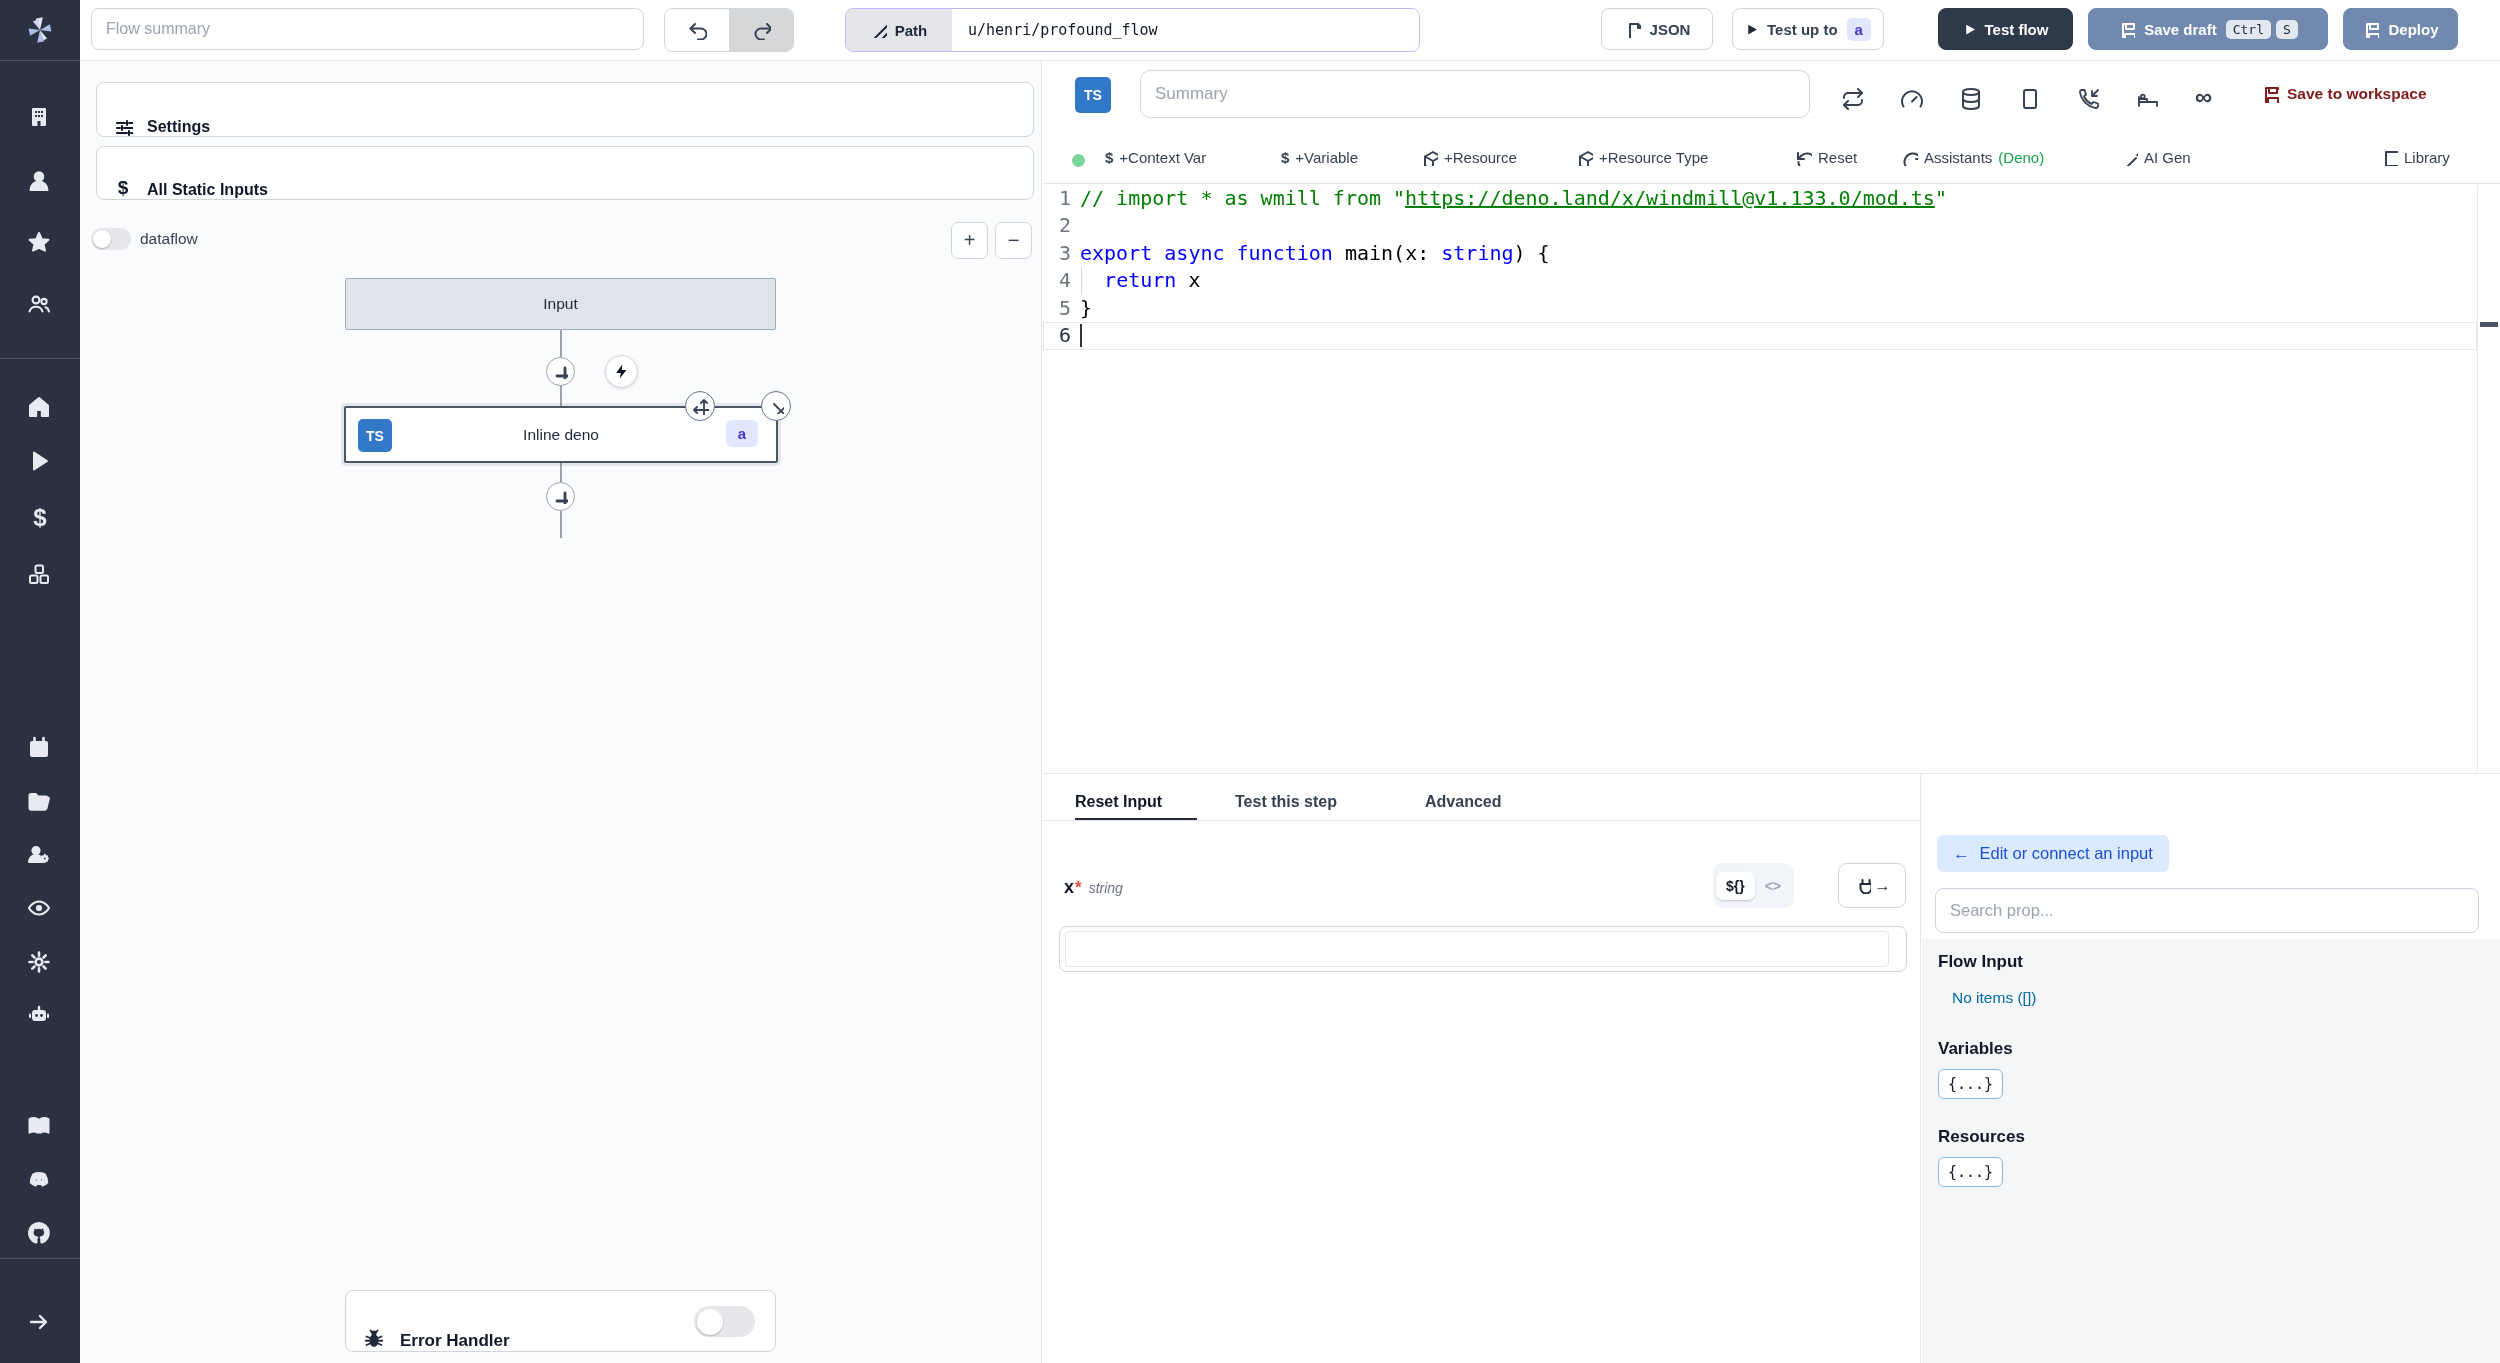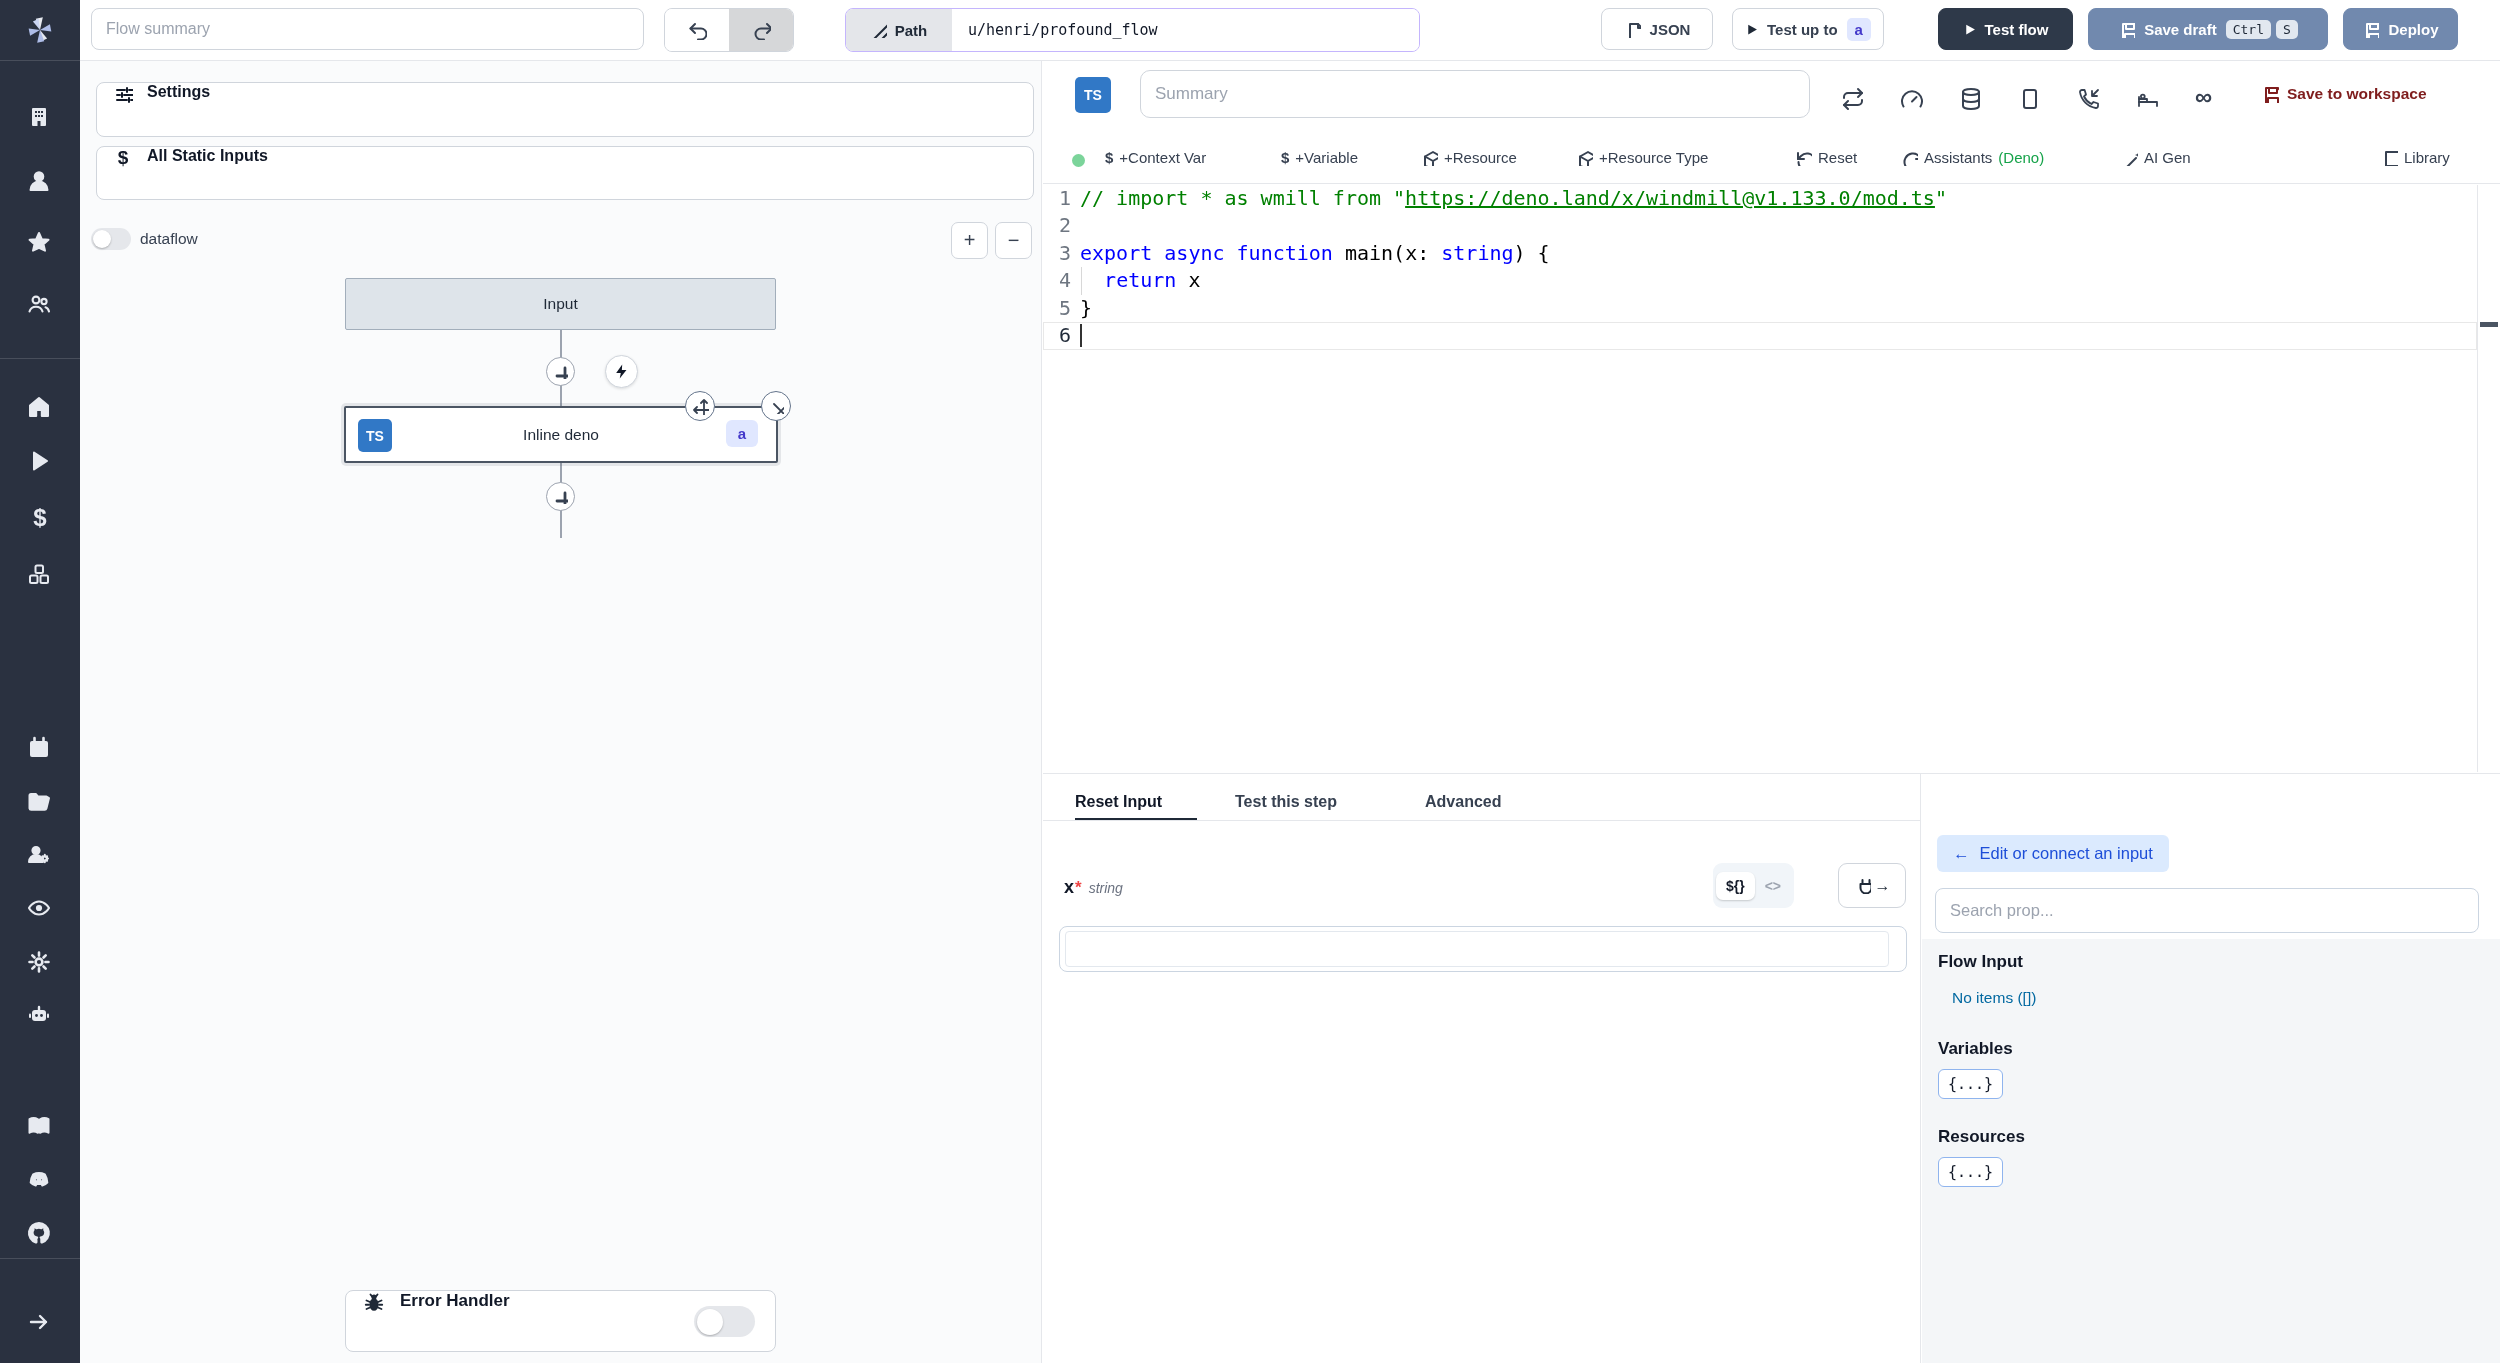--- a/index.html
+++ b/index.html
@@ -24,21 +24,21 @@
        border:1px solid #D0D5DC;border-radius:8px;background:#fff;color:#374151;
        font-size:15px;font-weight:600;cursor:pointer;box-sizing:border-box;}
   .btn-dark{background:#2E3949;border-color:#2E3949;color:#fff;}
   .btn-steel{background:#7189AE;border-color:#7189AE;color:#fff;}
   .kbd{background:#E2E8F0;color:#1F2937;border-radius:5px;padding:2px 7px;
        font-family:"DejaVu Sans Mono",monospace;font-size:13px;font-weight:normal;}
   .mini-badge{background:#E0E7FF;color:#4338CA;border-radius:5px;padding:3px 8px;font-size:15px;font-weight:bold;}
   
   #flowpanel{left:80px;top:61px;width:962px;height:1302px;background:#FAFBFC;border-right:1px solid #E5E7EB;box-sizing:border-box;}
   .panel-row{position:absolute;background:#fff;border:1px solid #D0D5DC;border-radius:8px;
-             display:flex;align-items:flex-start;gap:14px;padding:0 16px;box-sizing:border-box;
+             display:flex;align-items:flex-end;gap:14px;padding:0 16px;box-sizing:border-box;
              font-size:16px;font-weight:600;color:#111827;cursor:pointer;}
   .toggle{position:absolute;border-radius:999px;background:#E5E7EB;cursor:pointer;}
   .toggle .knob{position:absolute;background:#fff;border-radius:50%;box-shadow:0 1px 2px rgba(0,0,0,.25);}
   .sq-btn{position:absolute;width:37px;height:37px;background:#fff;border:1px solid #D0D5DC;border-radius:7px;
           display:flex;align-items:center;justify-content:center;font-size:20px;color:#374151;cursor:pointer;box-sizing:border-box;}
   .node{position:absolute;border-radius:2px;display:flex;align-items:center;justify-content:center;
         font-size:15.5px;color:#1F2937;box-sizing:border-box;cursor:pointer;}
   .circle-btn{position:absolute;background:#fff;border:1px solid #9CA3AF;border-radius:50%;
               display:flex;align-items:center;justify-content:center;color:#374151;cursor:pointer;box-sizing:border-box;}
   .conn{position:absolute;width:1.5px;background:#9CA3AF;}

